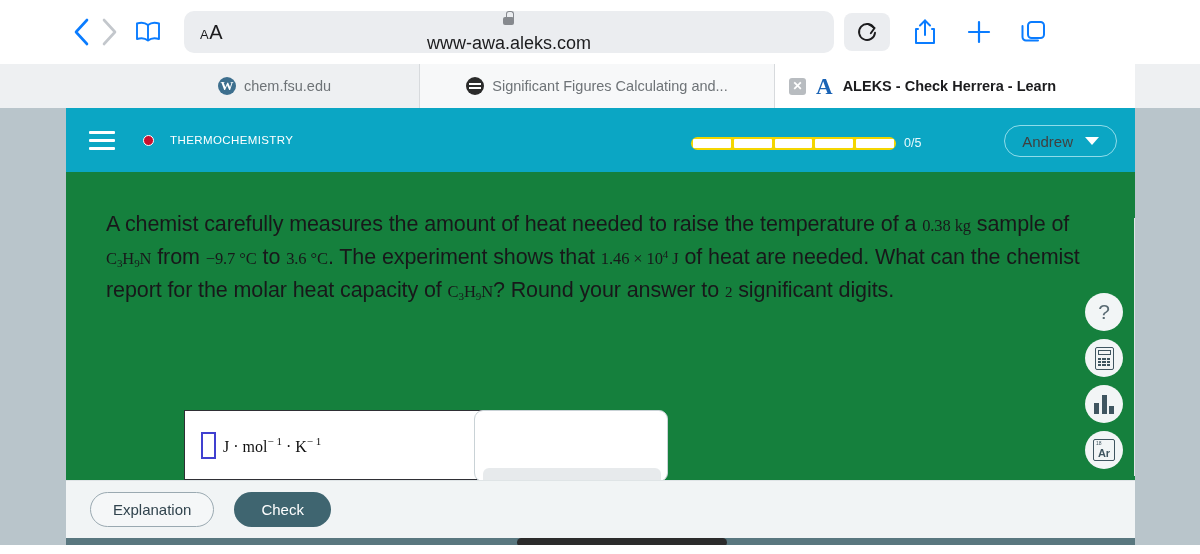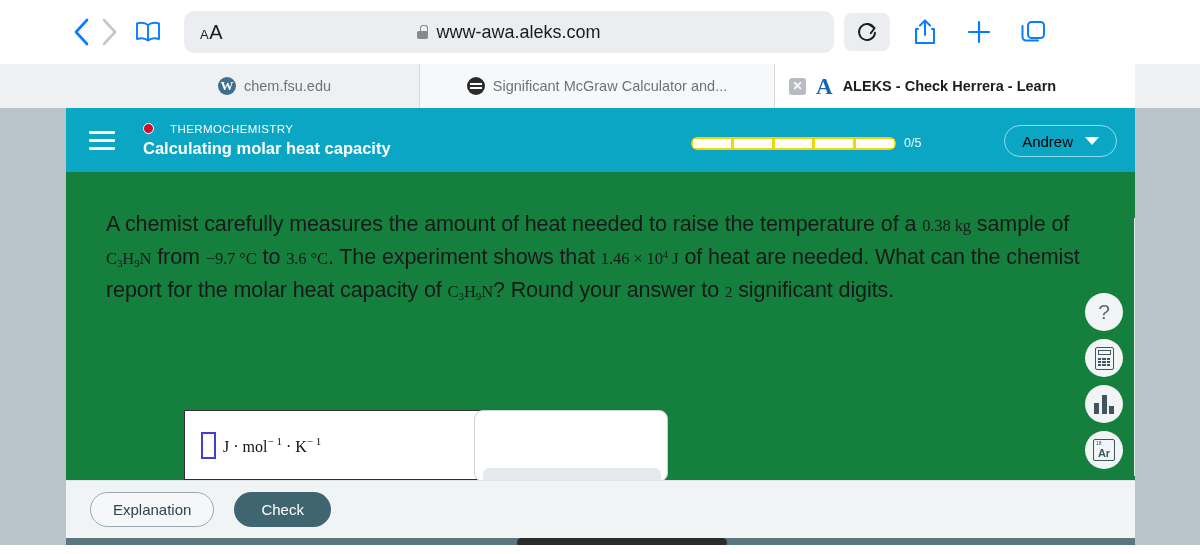--- a/index.html
+++ b/index.html
@@ -30,21 +30,21 @@
     width: 650px; height: 42px; background: #ebedf0; border-radius: 10px;
     display: flex; align-items: center; justify-content: center;
   }
   .aa-label {
     position: absolute; left: 16px; top: 50%; transform: translateY(-50%);
     color: #1c1c1e; font-size: 13px; letter-spacing: .5px;
   }
   .aa-label .big { font-size: 20px; }
   .addr-text {
     display: flex; align-items: center; gap: 8px;
-    font-size: 18px; color: #1c1c1e;
+    font-size: 18px; color: #1c1c1e; flex-direction: column;
   }
   .lock { width: 11px; height: 14px; position: relative; display: inline-block; }
   .lock::before {
     content: ""; position: absolute; left: 0; bottom: 0; width: 11px; height: 8px;
     background: #86898e; border-radius: 2px;
   }
   .lock::after {
     content: ""; position: absolute; left: 2.5px; top: 0; width: 6px; height: 7px;
     border: 1.8px solid #86898e; border-bottom: none; border-radius: 3px 3px 0 0;
   }
@@ -127,21 +127,21 @@
     width: 205px; height: 13px; background: #f3d600; border-radius: 7px;
     display: flex; gap: 3px; padding: 2px; overflow: hidden;
   }
   .progress-seg { flex: 1; background: #ffffff; border-radius: 1px; }
   .progress-label { color: #eafafd; font-size: 12.5px; }
 
   .user-chip {
     position: absolute; right: 18px; top: 17px;
     height: 32px; padding: 0 17px; border: 1.6px solid #8fdcea; border-radius: 18px;
     display: flex; align-items: center; gap: 12px;
-    color: #000000; font-size: 15px;
+    color: #404040; font-size: 15px;
   }
   .chev-down {
     width: 0; height: 0; border-left: 7px solid transparent; border-right: 7px solid transparent;
     border-top: 8px solid #fff;
   }
 
   
   .collapse-tab {
     position: absolute; left: 93px; top: 64px; width: 40px; height: 29px;
     background: #cdeef5; border-radius: 0 0 5px 5px;
@@ -321,21 +321,21 @@
     </div>
   </div>
 
   <div class="tabstrip">
     <div class="tab t1">
       <span class="wp-icon">W</span>
       <span>chem.fsu.edu</span>
     </div>
     <div class="tab t2">
       <span class="sf-icon"></span>
-      <span>Significant McGraw Calculator and...</span>
+      <span>Significant Figures Calculating and...</span>
     </div>
     <div class="tab t3">
       <span class="tab-close">✕</span>
       <span class="aleks-a">A</span>
       <span>ALEKS - Check Herrera - Learn</span>
     </div>
     <div class="tab-gap"></div>
   </div>
 
   <div class="page-bg"></div>
@@ -346,21 +346,20 @@
       <div class="hamburger">
         <span></span>
           <span></span>
           <span></span>
       </div>
       <div class="hdr-text">
         <div class="hdr-topic">
           <span class="red-dot"></span>
           <span class="topic-label">THERMOCHEMISTRY</span>
         </div>
-        <div class="hdr-title">Calculating molar heat capacity</div>
       </div>
       <div class="progress-wrap">
         <div class="progress-bar">
           <span class="progress-seg"></span>
           <span class="progress-seg"></span>
           <span class="progress-seg"></span>
           <span class="progress-seg"></span>
           <span class="progress-seg"></span>
         </div>
         <span class="progress-label">0/5</span>

